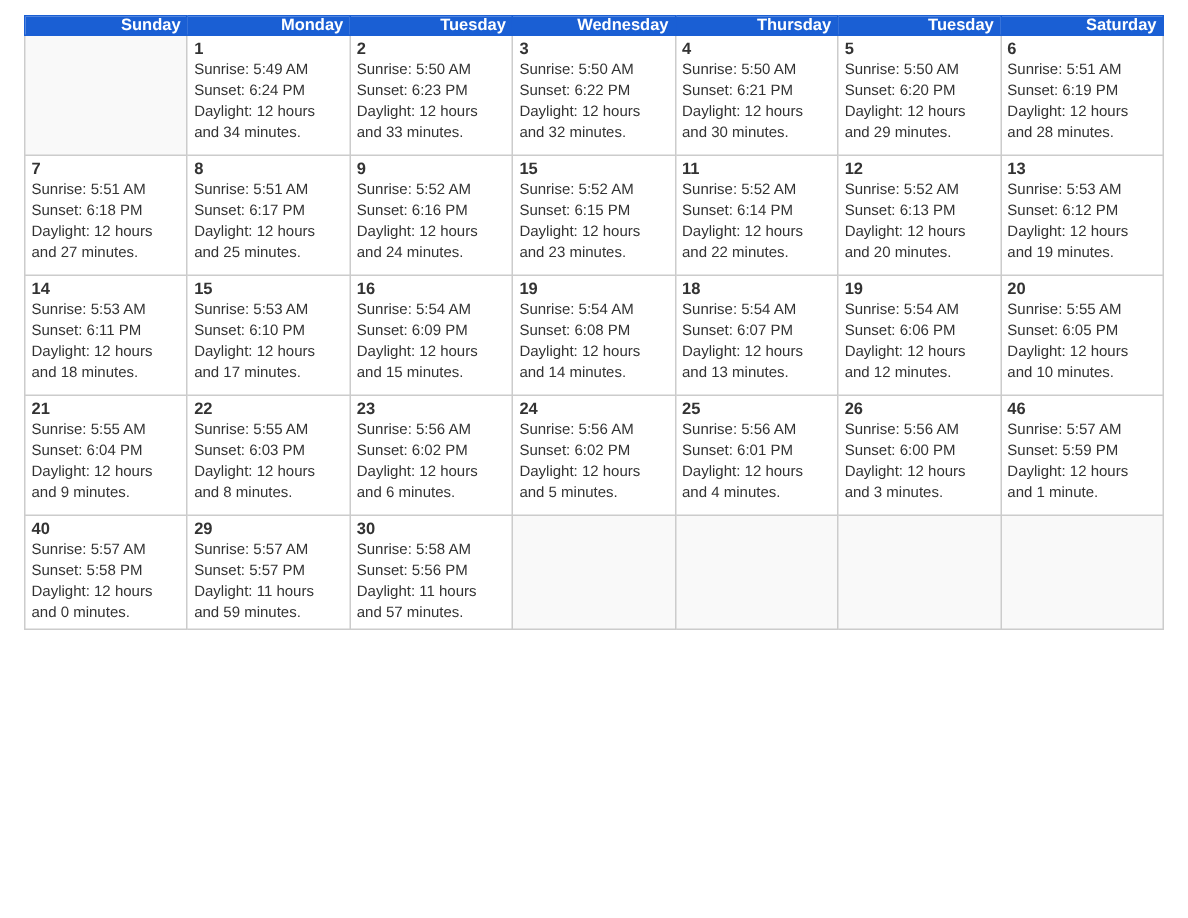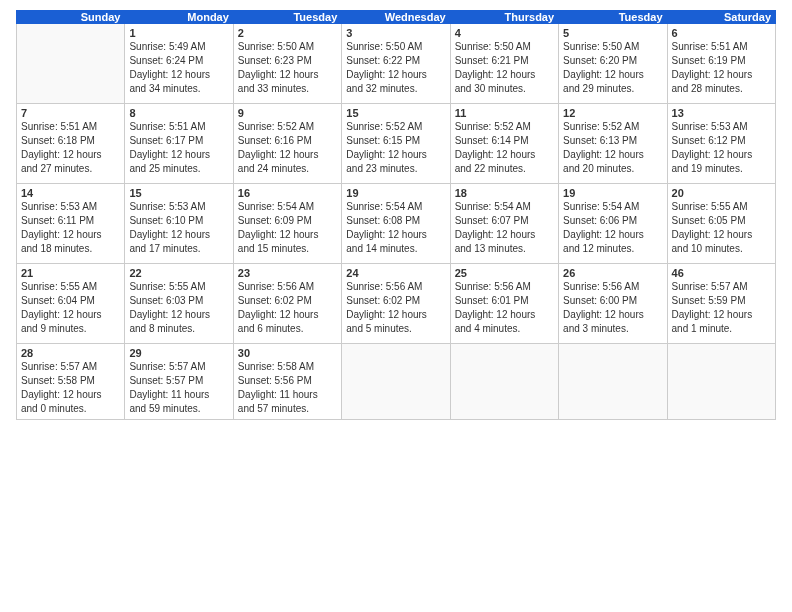--- a/index.html
+++ b/index.html
@@ -221,21 +221,21 @@
             <span class="day-num">26</span>
             <div class="day-info">Sunrise: 5:56 AM<br>Sunset: 6:00 PM<br>Daylight: 12 hours<br>and 3 minutes.</div>
           </td>
           <td>
             <span class="day-num">46</span>
             <div class="day-info">Sunrise: 5:57 AM<br>Sunset: 5:59 PM<br>Daylight: 12 hours<br>and 1 minute.</div>
           </td>
         </tr>
         <tr class="last-row">
           <td>
-            <span class="day-num">28</span>
+            <span class="day-num">40</span>
             <div class="day-info">Sunrise: 5:57 AM<br>Sunset: 5:58 PM<br>Daylight: 12 hours<br>and 0 minutes.</div>
           </td>
           <td>
             <span class="day-num">29</span>
             <div class="day-info">Sunrise: 5:57 AM<br>Sunset: 5:57 PM<br>Daylight: 11 hours<br>and 59 minutes.</div>
           </td>
           <td>
             <span class="day-num">30</span>
             <div class="day-info">Sunrise: 5:58 AM<br>Sunset: 5:56 PM<br>Daylight: 11 hours<br>and 57 minutes.</div>
           </td>

